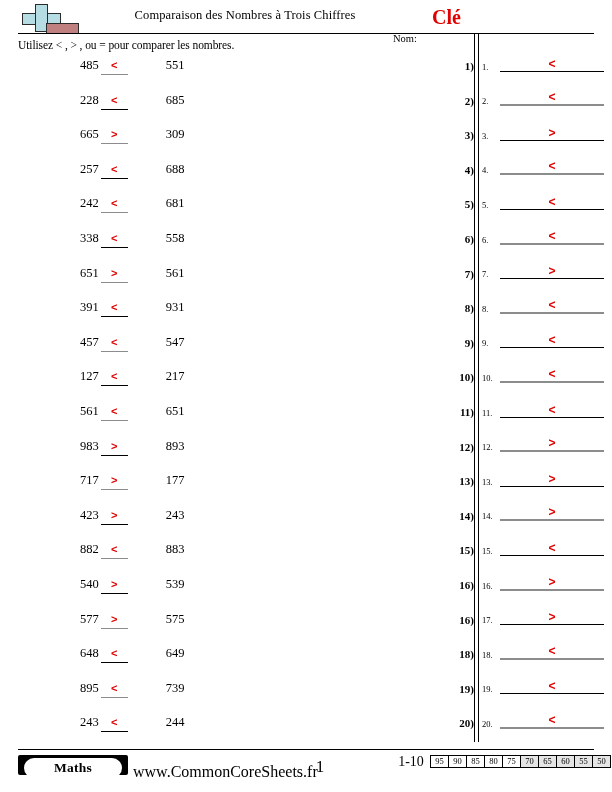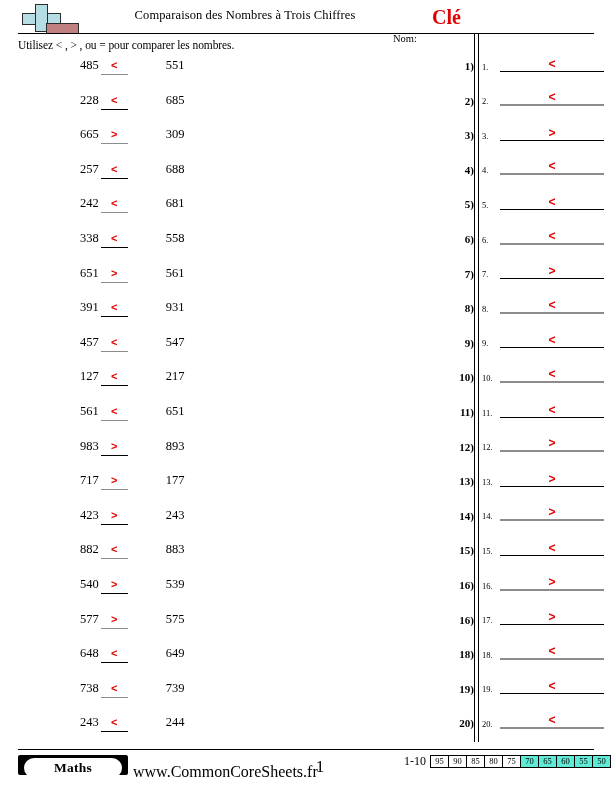--- a/index.html
+++ b/index.html
@@ -268,25 +268,25 @@
     text-align: center;
     width: 17px;
     height: 11px;
     border: 0.8px solid #000;
     padding: 0;
     line-height: 11px;
   }
   .score td.rowlabel {
     border: none;
     width: 30px;
-    text-align: right;
+    text-align: center;
     padding-right: 4px;
-    font-size: 12px;
-  }
-  .score td.hl { background: #5eead4; }
+    font-size: 14px;
+  }
+  .score td.hl { background: #e5e5e5; }
 </style>
 </head>
 <body>
 
 <div class="header">
   <div class="logo">
     <div class="plus-h"></div>
     <div class="plus-v"></div>
     <div class="plus-inner"></div>
     <div class="bar"></div>
@@ -372,21 +372,21 @@
     <div class="problem alt">
       <span class="pnum">16)</span>
       <span class="pbody"><span class="num-left">577</span><span class="blank"><span class="sym">&gt;</span><span class="rule"></span></span><span class="num-right">575</span></span>
     </div>
     <div class="problem">
       <span class="pnum">18)</span>
       <span class="pbody"><span class="num-left">648</span><span class="blank"><span class="sym">&lt;</span><span class="rule"></span></span><span class="num-right">649</span></span>
     </div>
     <div class="problem alt">
       <span class="pnum">19)</span>
-      <span class="pbody"><span class="num-left">738</span><span class="blank"><span class="sym">&lt;</span><span class="rule"></span></span><span class="num-right">739</span></span>
+      <span class="pbody"><span class="num-left">895</span><span class="blank"><span class="sym">&lt;</span><span class="rule"></span></span><span class="num-right">739</span></span>
     </div>
     <div class="problem">
       <span class="pnum">20)</span>
       <span class="pbody"><span class="num-left">243</span><span class="blank"><span class="sym">&lt;</span><span class="rule"></span></span><span class="num-right">244</span></span>
     </div>
   </div>
 
 <div class="answers">
   <div class="answer-list" id="answer-list">
       <div class="answer">

